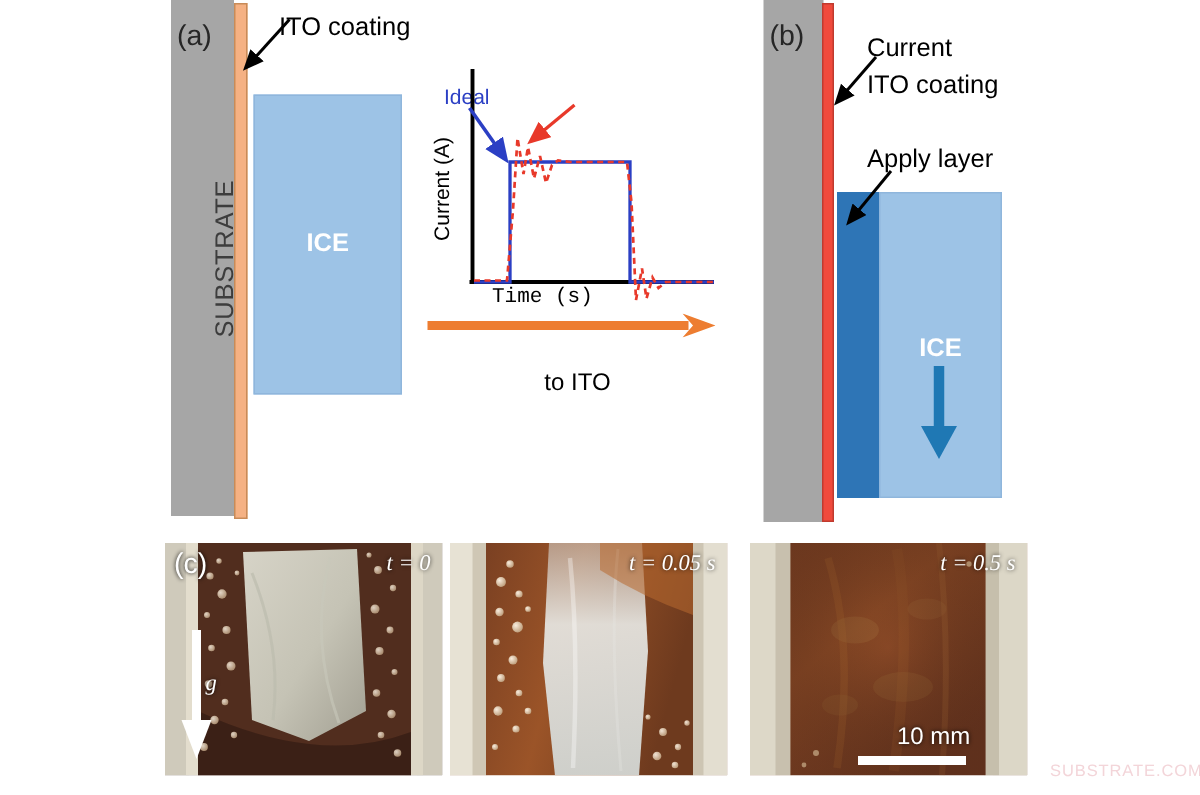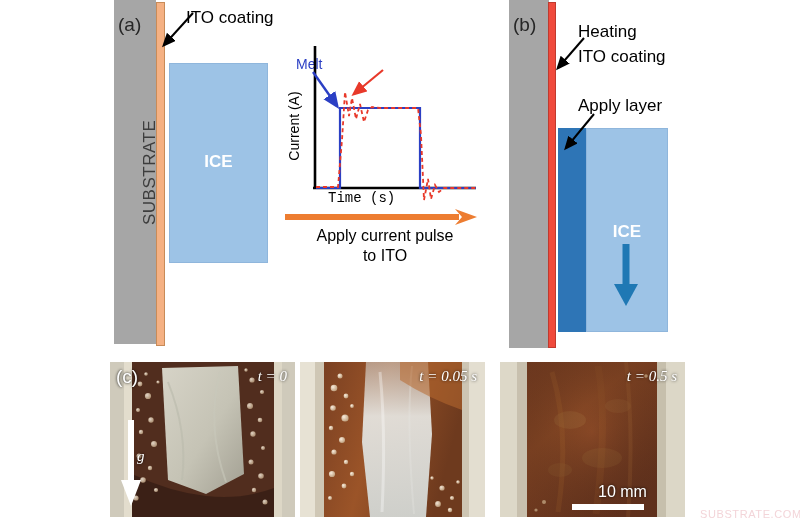--- a/index.html
+++ b/index.html
@@ -243,21 +243,21 @@
     <line x1="38" y1="3" x2="9" y2="35" stroke="#000" stroke-width="2" marker-end="url(#ah-black)"></line>
   </svg>
 </div>
 
 <div class="fig" id="chart-inset">
 
   <div class="ylabel-chart" style="left:-36px; top:78px; width:100px; text-align:center;">Current (A)</div>
 
   <div class="xlabel-chart" style="left:48px; top:150px;font-family:Liberation Mono, monospace;">Time (s)</div>
 
-  <div class="legend-ideal" style="left:16px; top:16px;">Melt</div>
+  <div class="legend-ideal" style="left:16px; top:16px;">Ideal</div>
 
 
   <svg style="position:absolute; left:0; top:0; width:200px; height:165px;">
     <defs>
       <marker id="ah-blue" markerWidth="7" markerHeight="7" refX="5.5" refY="3" orient="auto">
         <path d="M0,0 L7,3 L0,6 z" fill="#2b3fc4"></path>
       </marker>
       <marker id="ah-red" markerWidth="7" markerHeight="7" refX="5.5" refY="3" orient="auto">
         <path d="M0,0 L7,3 L0,6 z" fill="#e8392a"></path>
       </marker>
@@ -274,41 +274,41 @@
 
     <line x1="103" y1="30" x2="74" y2="54" stroke="#e8392a" stroke-width="2.2" marker-end="url(#ah-red)"></line>
   </svg>
 </div>
 
 <svg class="fig" id="apply-arrow" viewBox="0 0 194 16">
   <line x1="2" y1="8" x2="176" y2="8" stroke="#ed7d31" stroke-width="6"></line>
   <path d="M172,0 L194,8 L172,16 L179,8 z" fill="#ed7d31"></path>
 </svg>
 <div class="fig" id="apply-caption">
-  <span>Apply current pulse</span><br>
+  <br>
   <span>to ITO</span>
 </div>
 
 <div class="fig" id="panel-b"></div>
 
 <div class="substrate-b">
   
 </div>
 <div class="ito-b"></div>
 <div class="melt-b"></div>
 <div class="ice-b"></div>
 <div class="ice-b-label">ICE</div>
 
 <svg class="fig" id="ice-down-arrow" viewBox="0 0 40 62">
   <line x1="20" y1="0" x2="20" y2="42" stroke="#1f78b4" stroke-width="7"></line>
   <path d="M8,40 L20,62 L32,40 z" fill="#1f78b4"></path>
 </svg>
 
 <div class="panel-letter" id="label-b">(b)</div>
-<div class="callout" id="heating-text">Heating</div>
+<div class="callout" id="heating-text">Current</div>
 <div class="callout" id="ito-coating-b-text">ITO coating</div>
 <div class="callout" id="melt-layer-text">Apply layer</div>
 
 <svg class="fig" style="left:550px; top:36px; width:40px; height:42px;">
   <line x1="34" y1="2" x2="8" y2="32" stroke="#000" stroke-width="2" marker-end="url(#ah-black)"></line>
 </svg>
 <svg class="fig" style="left:558px; top:112px; width:42px; height:48px;">
   <line x1="36" y1="2" x2="8" y2="36" stroke="#000" stroke-width="2" marker-end="url(#ah-black)"></line>
 </svg>
 

